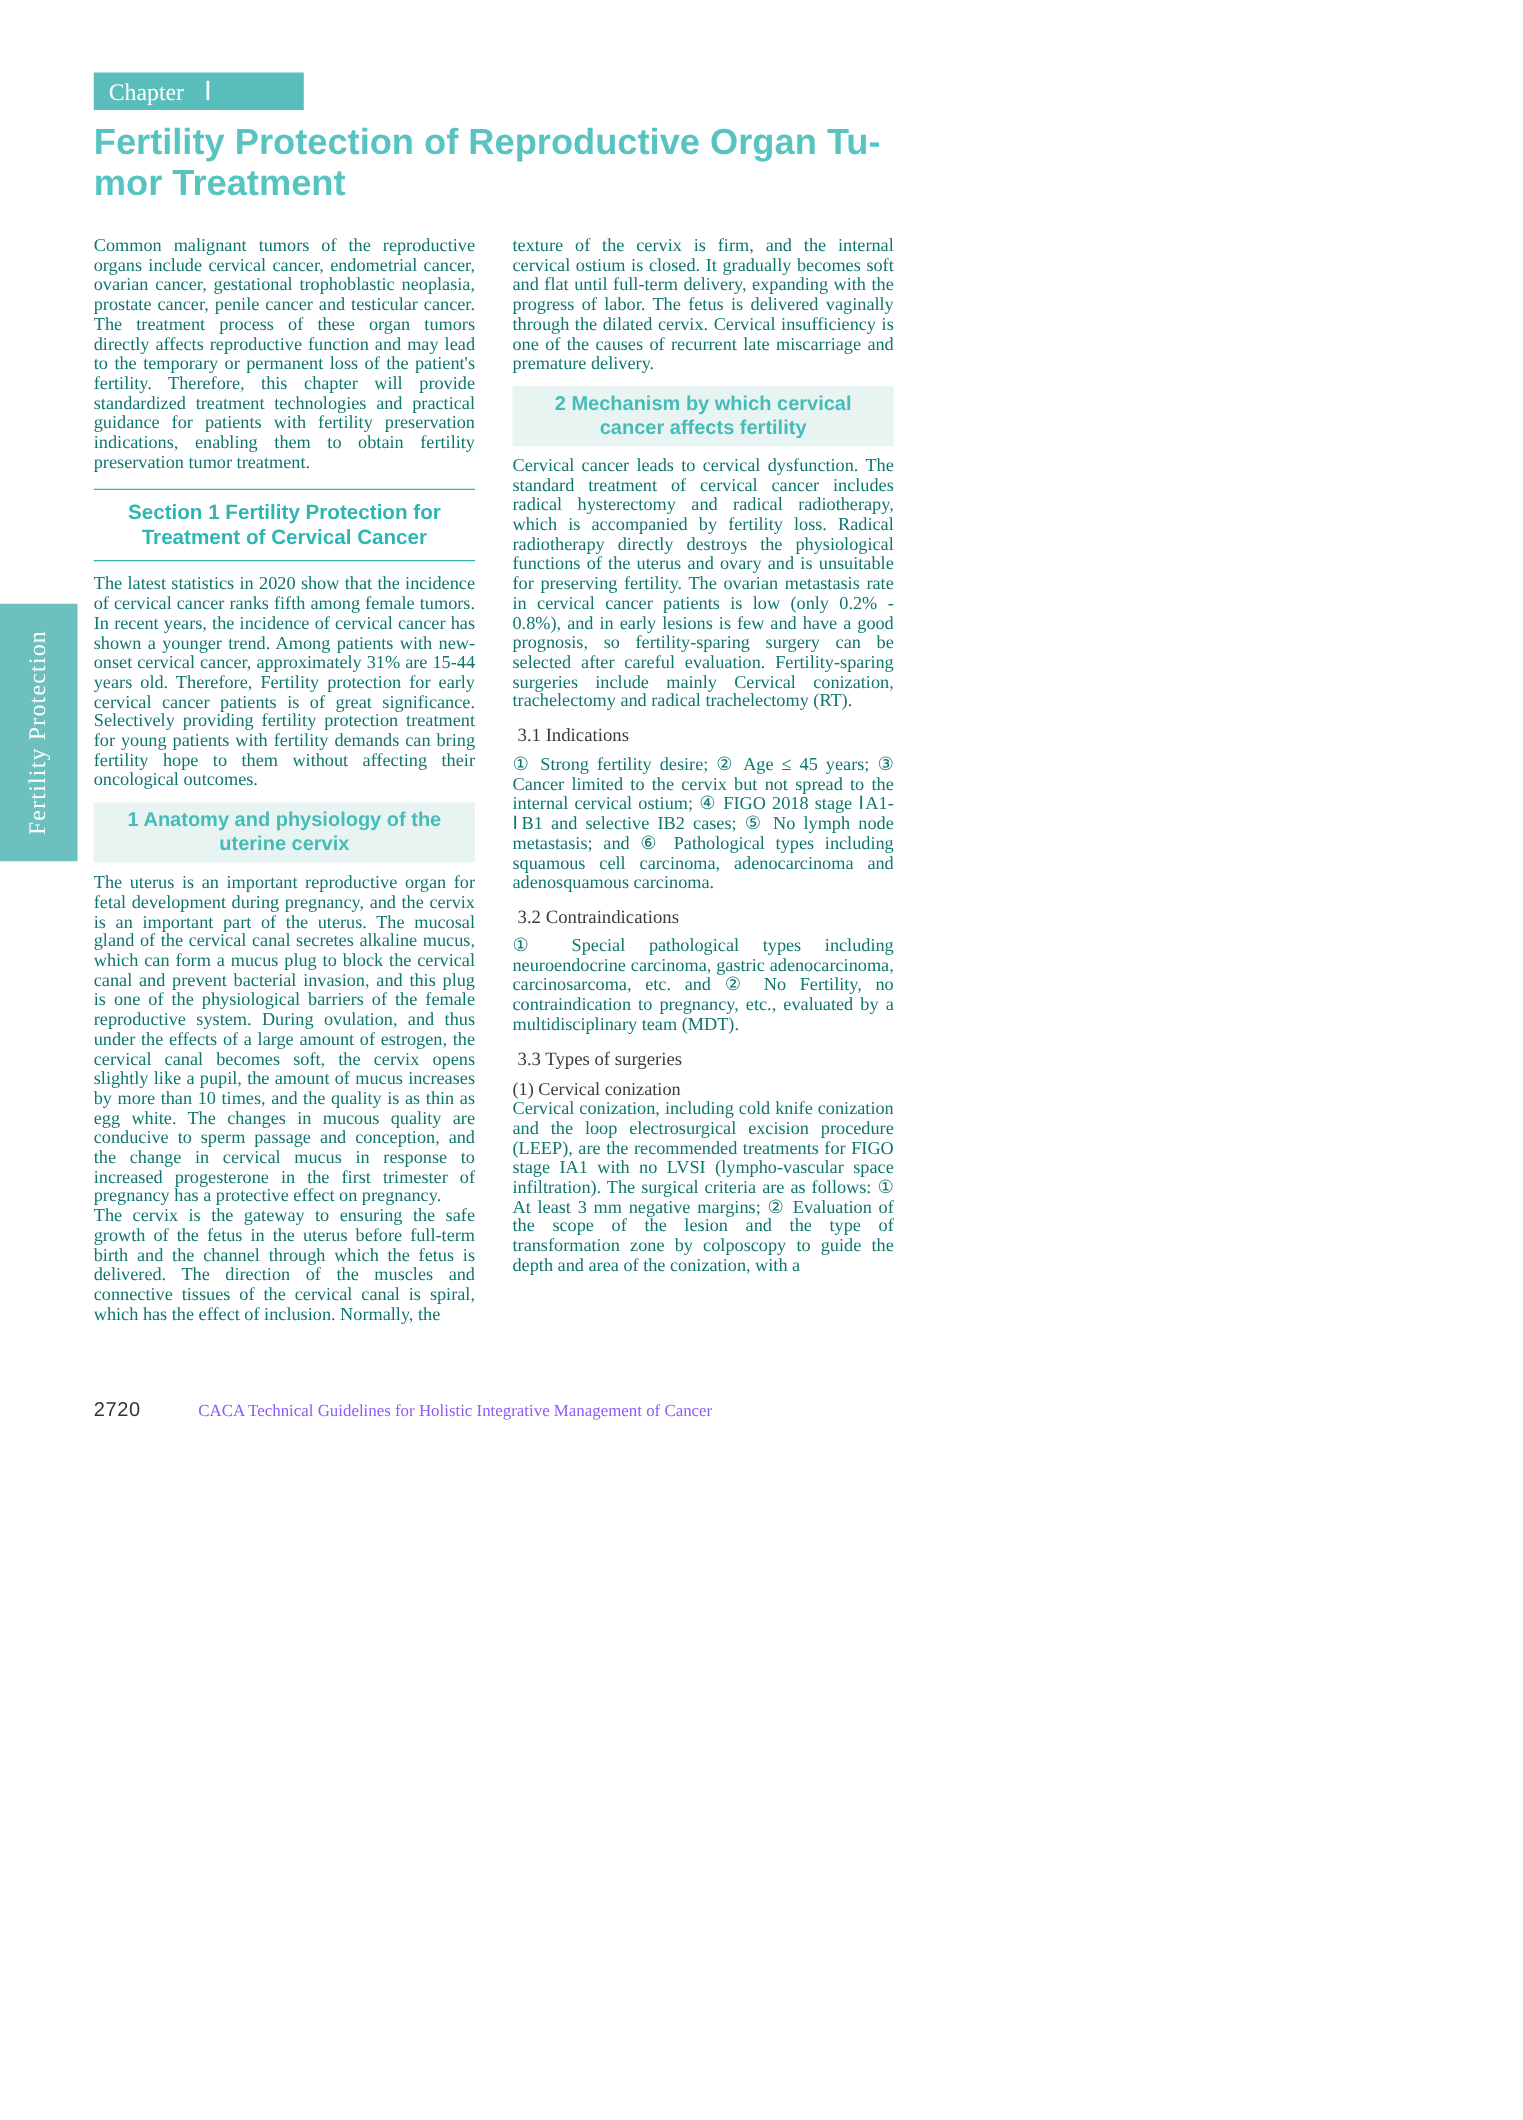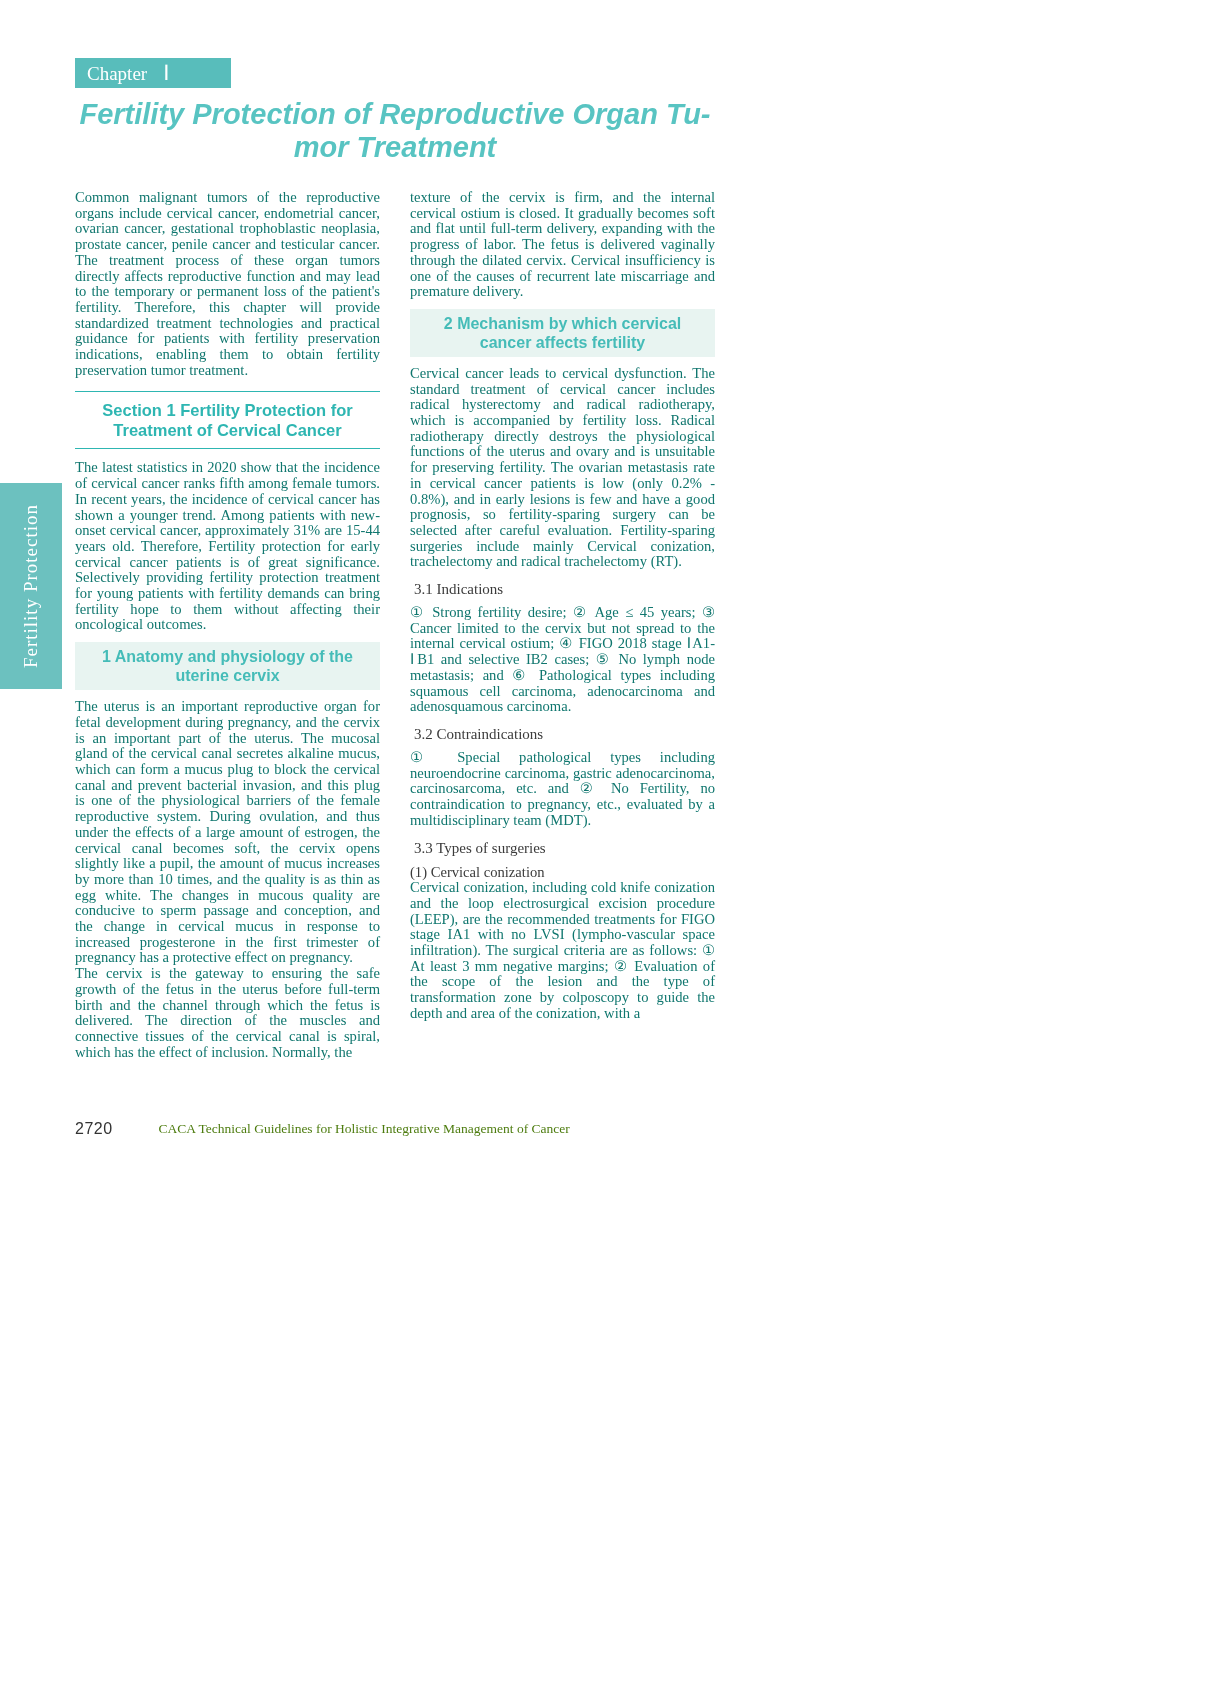--- a/index.html
+++ b/index.html
@@ -34,38 +34,37 @@
   .content {
     position: absolute;
     left: 75px; top: 58px;
     width: 640px;
   }
 
   .chapter-box {
     display: inline-block;
     background: #58bdbb;
     color: #ffffff;
-    width: 156px;
+    width: 168px;
     height: 30px;
     line-height: 30px;
     padding-left: 12px;
     box-sizing: border-box;
     font-size: 19px;
   }
   .chapter-box .numeral { margin-left: 16px; font-size: 21px; }
 
   .doc-title {
     margin-top: 10px;
-    text-align: center;
+    text-align: left;
     font-family: "Liberation Sans", sans-serif;
     font-weight: bold;
     font-size: 29px;
     line-height: 33px;
     color: #58c4c2;
-    font-style: italic;
   }
 
   .columns {
     display: flex;
     gap: 30px;
     margin-top: 26px;
   }
   .col { width: 305px; }
 
   .body-para {
@@ -122,21 +121,21 @@
     gap: 46px;
   }
   .footer .page-num {
     font-family: "Liberation Sans", sans-serif;
     font-size: 16px;
     color: #333333;
     letter-spacing: 0.5px;
   }
   .footer .footer-text {
     font-size: 13.5px;
-    color: #4d7c0f;
+    color: #8b5cf6;
   }
 </style>
 </head>
 <body>
 
 <div class="page">
 
   <div class="spine-tab">
     <span>Fertility Protection</span>
   </div>

